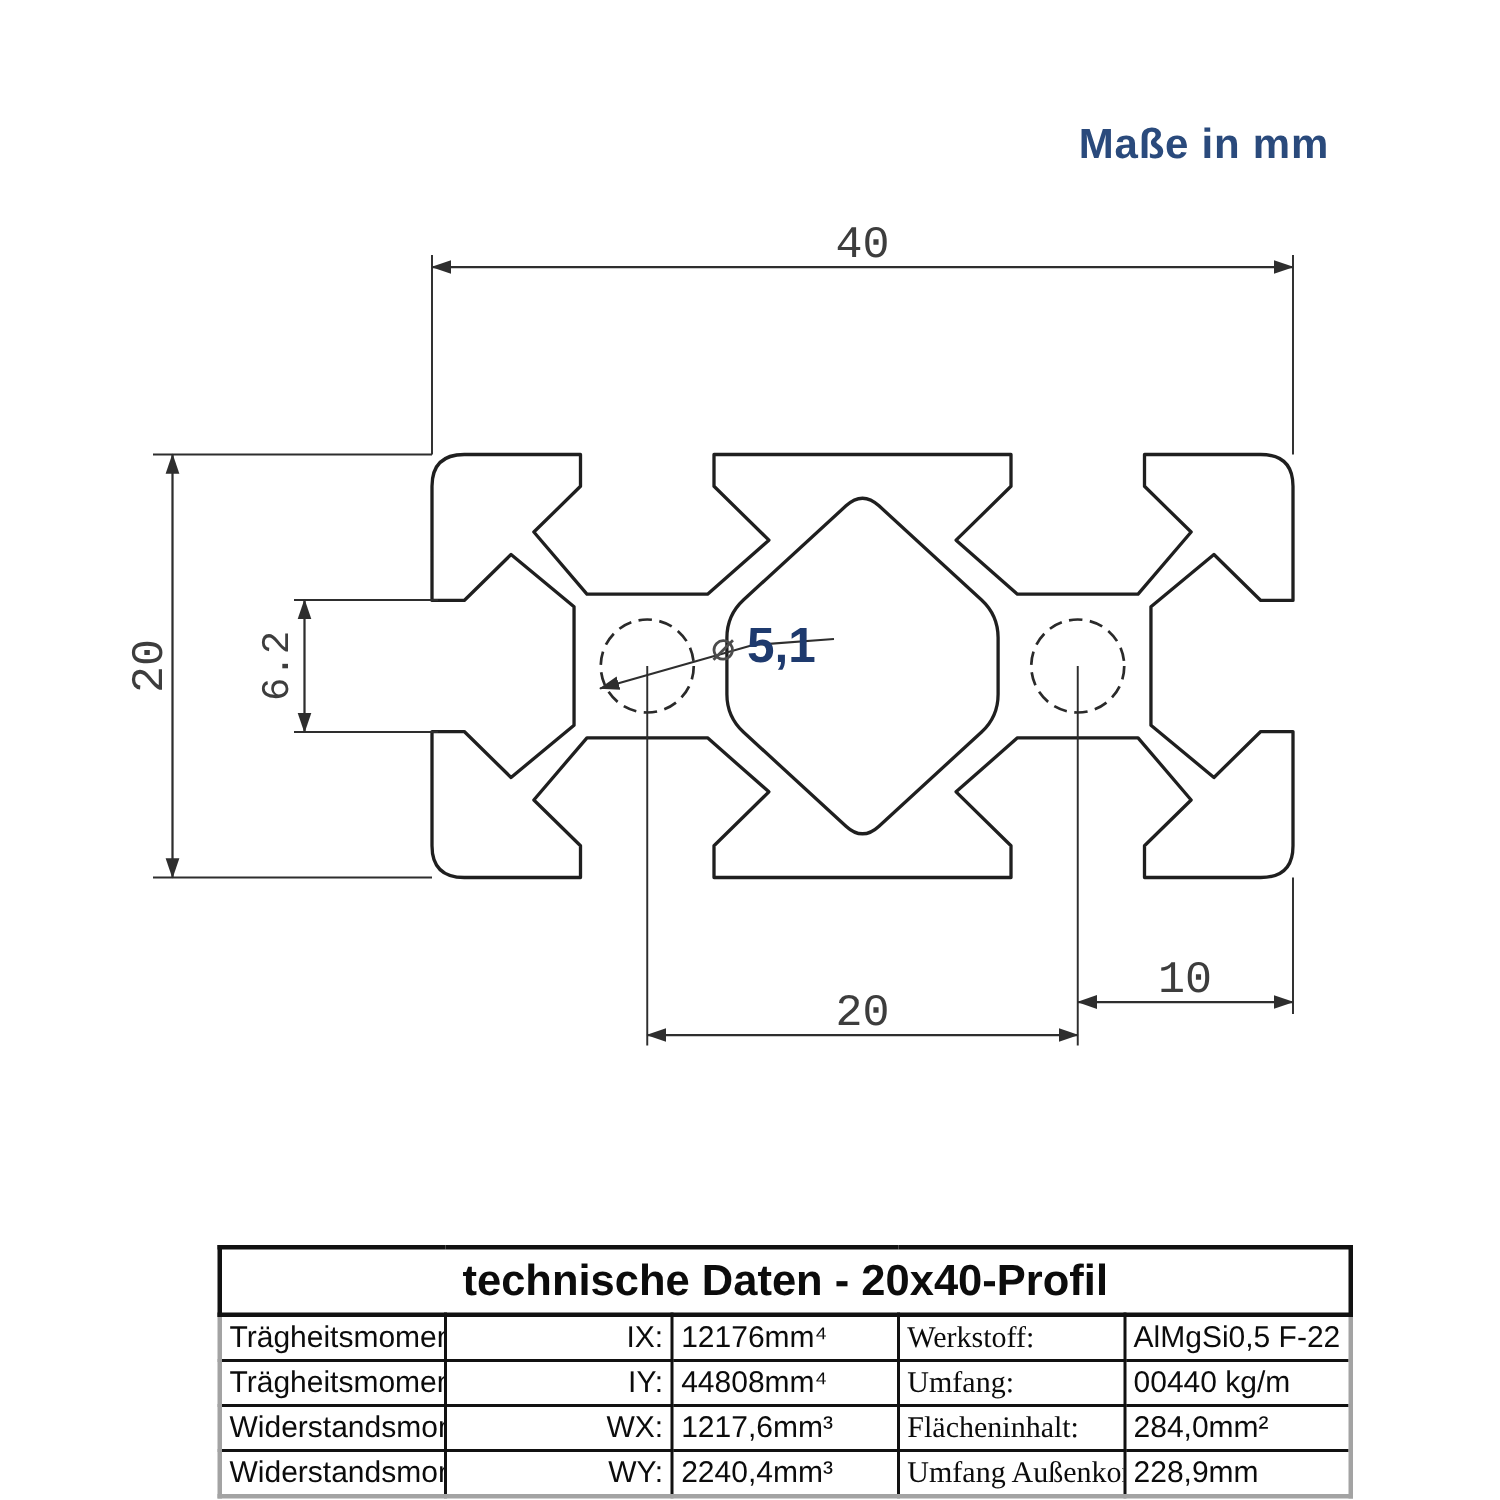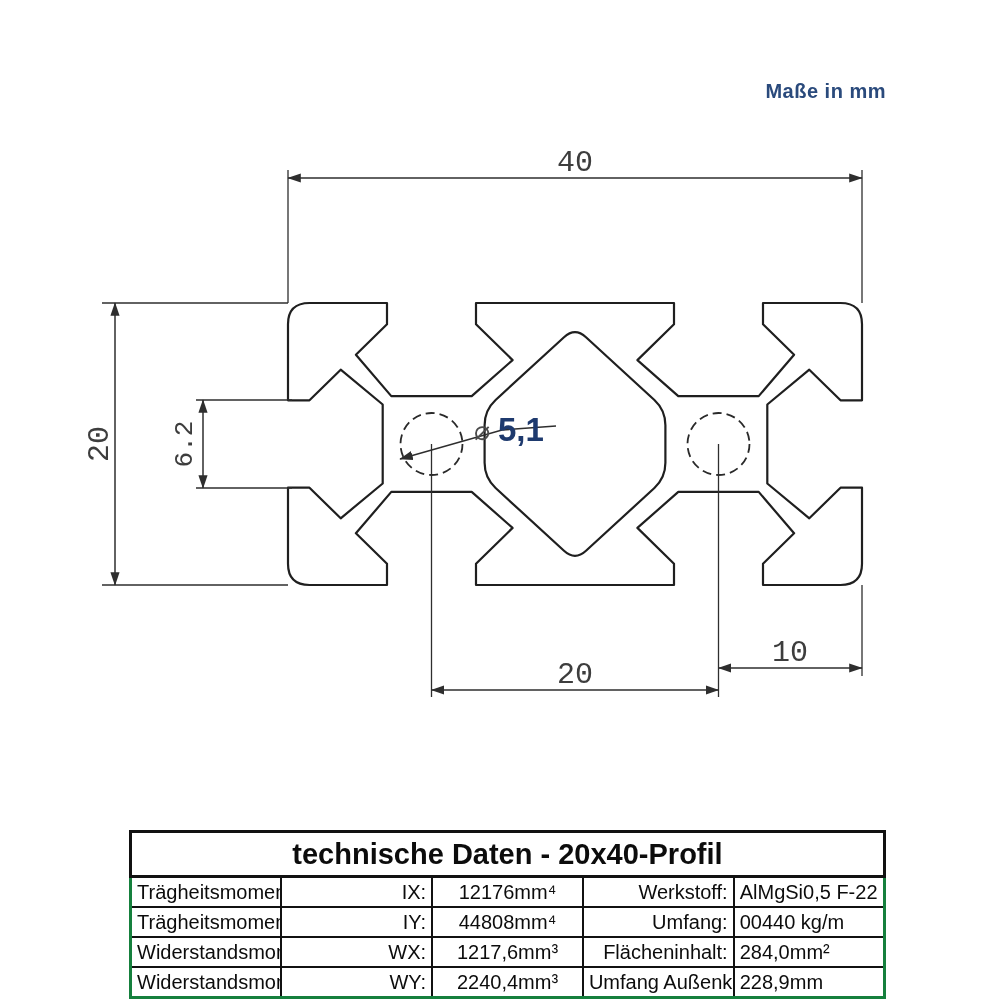--- a/index.html
+++ b/index.html
@@ -3,21 +3,21 @@
 <meta charset="utf-8">
 <style>
   html,body{margin:0;padding:0;background:#fff;}
   #canvas{
     position:relative;width:1000px;height:1000px;background:#ffffff;overflow:hidden;
     font-family:"Liberation Sans","DejaVu Sans",sans-serif;
   }
   
   .note{
     position:absolute;top:80px;left:716px;width:170px;
-    font-size:20px;font-weight:bold;color:#2a4a7c;letter-spacing:.5px;
+    font-size:28px;font-weight:bold;color:#2a4a7c;letter-spacing:.5px;
     text-align:right;
   }
   
   #drawing{position:absolute;left:70px;top:140px;}
   .outline{fill:none;stroke:#1f1f1f;stroke-width:2.2;stroke-linejoin:round;stroke-linecap:round;}
   .hole{fill:none;stroke:#2a2a2a;stroke-width:1.8;stroke-dasharray:9 5;}
   .dimline{stroke:#2e2e2e;stroke-width:1.5;fill:none;}
   .extline{stroke:#2e2e2e;stroke-width:1.3;fill:none;}
   .dimtext{
     font-family:"Liberation Mono","DejaVu Sans Mono",monospace;
@@ -32,25 +32,25 @@
   
   .datatable{
     position:absolute;left:129px;top:830px;width:757px;
     border-collapse:collapse;table-layout:fixed;
     font-size:20px;color:#0c0c0c;
   }
   .datatable td{border:2px solid #111;padding:0 5px;height:28px;white-space:nowrap;overflow:hidden;}
   .datatable .title-cell{
     border:3px solid #111;text-align:center;font-weight:bold;font-size:29px;height:40px;padding:1px 0;
   }
-  .datatable{border:3px solid #15803d;}
+  .datatable{border:3px solid #a3a3a3;margin-left:16px;}
   .c-prop{width:199px;text-align:left;}
   .c-sym{width:48px;text-align:right;}
-  .c-val{width:123px;text-align:center;}
-  .c-prop2{width:200px;text-align:right;}
+  .c-val{width:123px;text-align:left;}
+  .c-prop2{width:200px;text-align:left;font-family:Liberation Serif, serif;}
   .c-val2{width:163px;}
 </style>
 </head>
 <body>
 
 <div id="canvas">
 
   <div class="note">Maße in mm</div>
 
   <svg id="drawing" width="830" height="580" viewBox="0 0 830 580">

